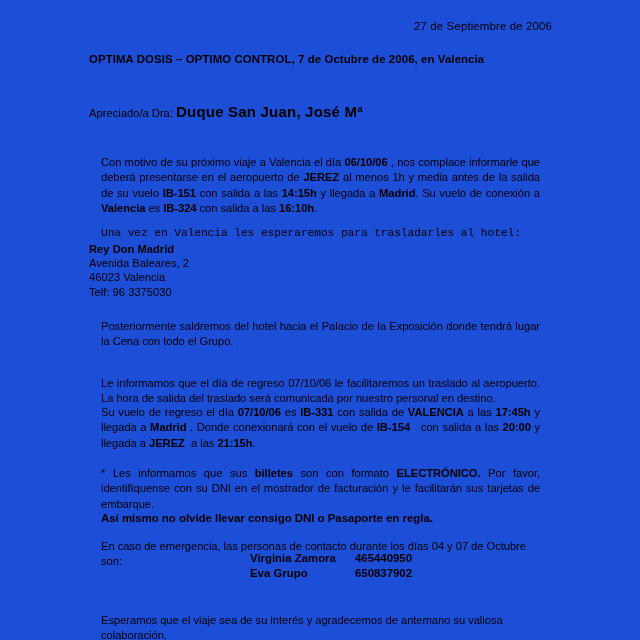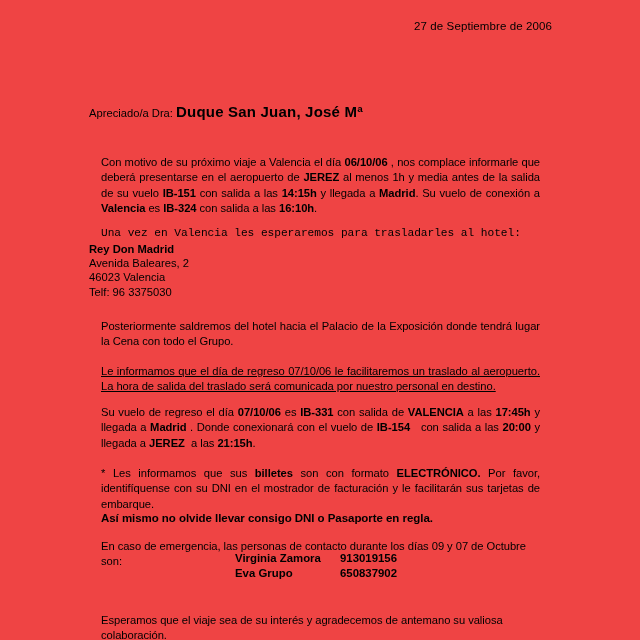--- a/index.html
+++ b/index.html
@@ -13,21 +13,21 @@
     height: 640px;
     overflow: hidden;
     font-family: "Liberation Sans", sans-serif;
     color: #000000;
     -webkit-font-smoothing: antialiased;
   }
   .page {
     position: relative;
     width: 640px;
     height: 640px;
-    background: #ef4444;
+    background: #1d4ed8;
     box-sizing: border-box;
   }
 
   
   .date-line {
     position: absolute;
     top: 20px;
     right: 88px;
     font-size: 11.5px;
     letter-spacing: 0.1px;
@@ -93,20 +93,21 @@
   .blk { position: absolute; left: 89px; right: 88px; }
 </style>
 </head>
 <body>
 
 <div class="page">
 
   <div class="date-line">27 de Septiembre de 2006</div>
 
   <div class="blk" style="top:52px;">
+    <div class="hdr">OPTIMA DOSIS – OPTIMO CONTROL,   7 de Octubre de 2006, en Valencia</div>
   </div>
 
   <div class="blk" style="top:104px;">
     <div class="greet">
       <span>Apreciado/a Dra:</span>
       <span class="name">Duque San Juan, José Mª</span>
     </div>
   </div>
 
   <div class="blk" style="top:143px;">
@@ -123,50 +124,50 @@
     <div class="addr name">Rey Don Madrid</div>
     <div class="addr">Avenida Baleares, 2</div>
     <div class="addr">46023 Valencia</div>
     <div class="addr">Telf: 96 3375030</div>
   </div>
 
   <div class="blk" style="top:307px;">
     <p class="para">Posteriormente saldremos del hotel hacia el Palacio de la Exposición donde tendrá lugar la Cena con todo el Grupo.</p>
   </div>
 
-  <div class="blk" style="top:352px;text-decoration:underline;">
+  <div class="blk" style="top:364px;">
     <p class="para">Le informamos que el día de regreso 07/10/06 le facilitaremos un traslado al aeropuerto. La hora de salida del traslado será comunicada por nuestro personal en destino.</p>
   </div>
 
   <div class="blk" style="top:393px;">
     <p class="para">
       <span>Su vuelo de regreso el día </span><b>07/10/06</b><span> es </span><b>IB-331</b><span> con salida de </span><b>VALENCIA</b><span> a las </span><b>17:45h</b><span> y llegada a </span><b>Madrid</b><span> . Donde conexionará con el vuelo de </span><b>IB-154</b><span style="white-space:pre">   con salida a las </span><b>20:00</b><span> y llegada a </span><b>JEREZ</b><span style="white-space:pre">  a las </span><b>21:15h</b><span>.</span>
     </p>
   </div>
 
   <div class="blk" style="top:499px;">
     <p class="para nojust" style="font-weight:bold;font-size:11.5px;">Así mismo no olvide llevar consigo DNI o Pasaporte en regla.</p>
   </div>
 
   <div class="blk" style="top:454px;">
     <p class="para">
       <span>* Les informamos que sus </span><b>billetes</b><span> son con formato </span><b>ELECTRÓNICO.</b><span> Por favor, identifíquense con su DNI en el mostrador de facturación y le facilitarán sus tarjetas de embarque.</span>
     </p>
   </div>
 
   <div class="blk" style="top:527px;">
-    <p class="para nojust">En caso de emergencia, las personas de contacto durante los días 09 y 07 de Octubre son:</p>
+    <p class="para nojust">En caso de emergencia, las personas de contacto durante los días 04 y 07 de Octubre son:</p>
   </div>
 
-  <div class="blk" style="top:551px; left:235px;">
+  <div class="blk" style="top:551px; left:250px;">
     <table class="contacts">
       <tbody>
         <tr>
           <td class="cname">Virginia Zamora</td>
-          <td>913019156</td>
+          <td>465440950</td>
         </tr>
         <tr>
           <td class="cname">Eva Grupo</td>
           <td>650837902</td>
         </tr>
       </tbody>
     </table>
   </div>
 
   <div class="blk" style="top:601px;">

